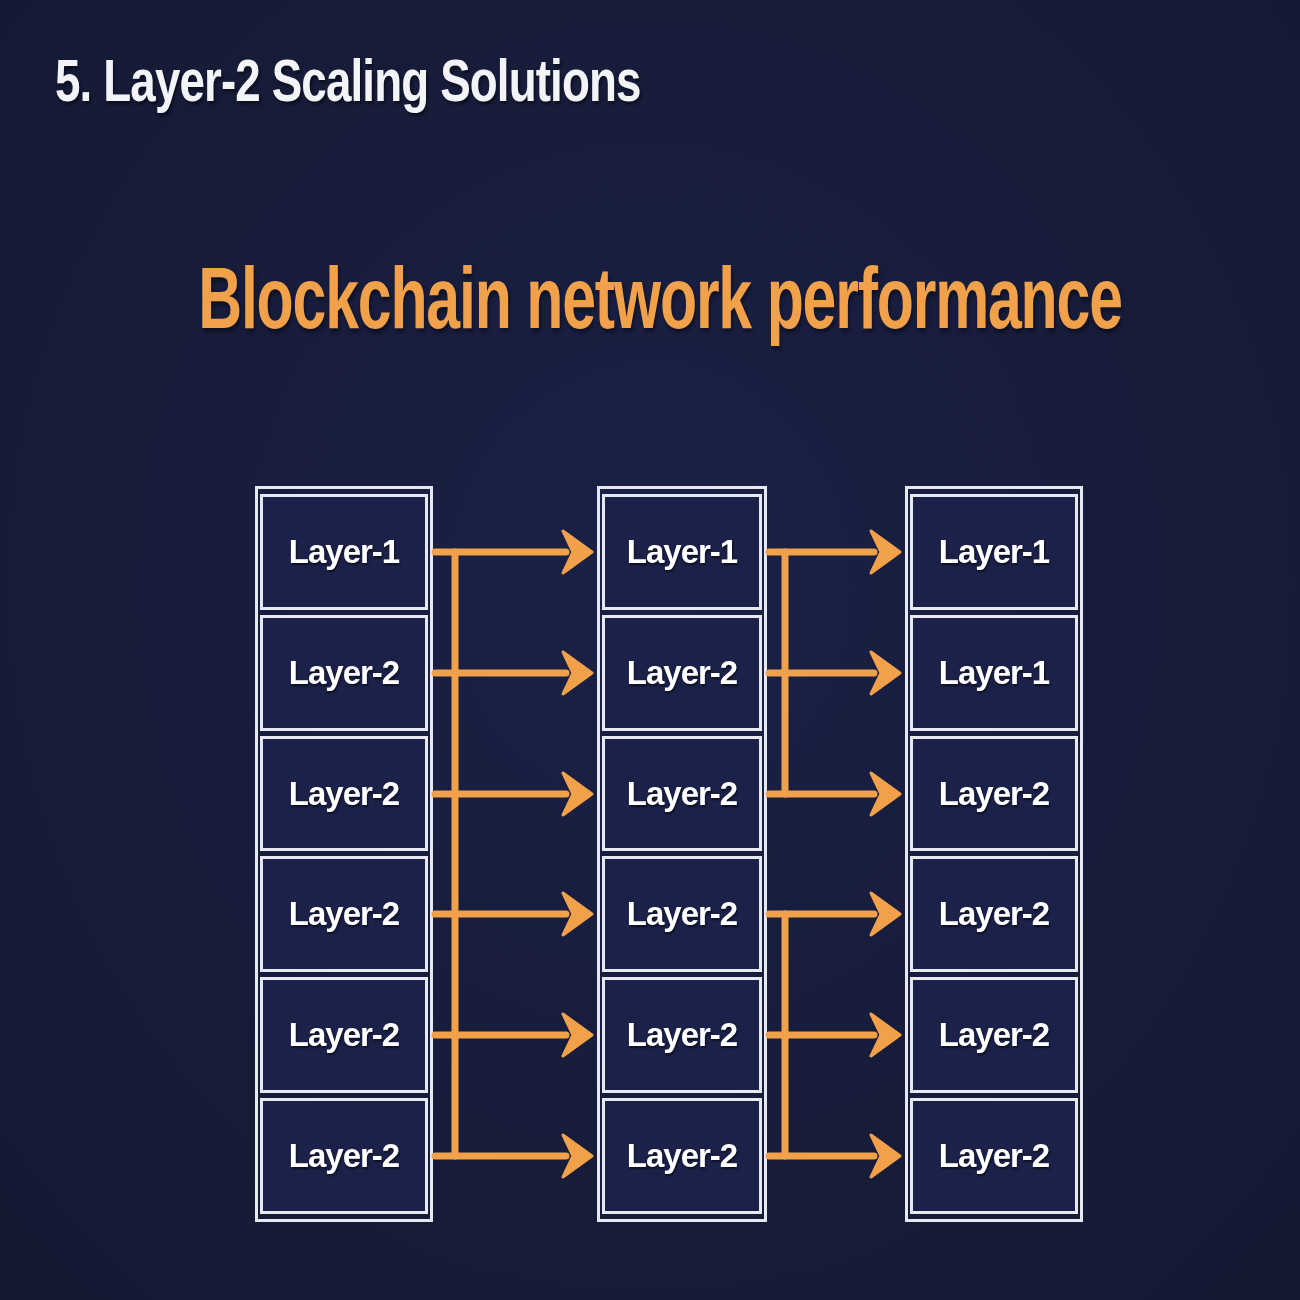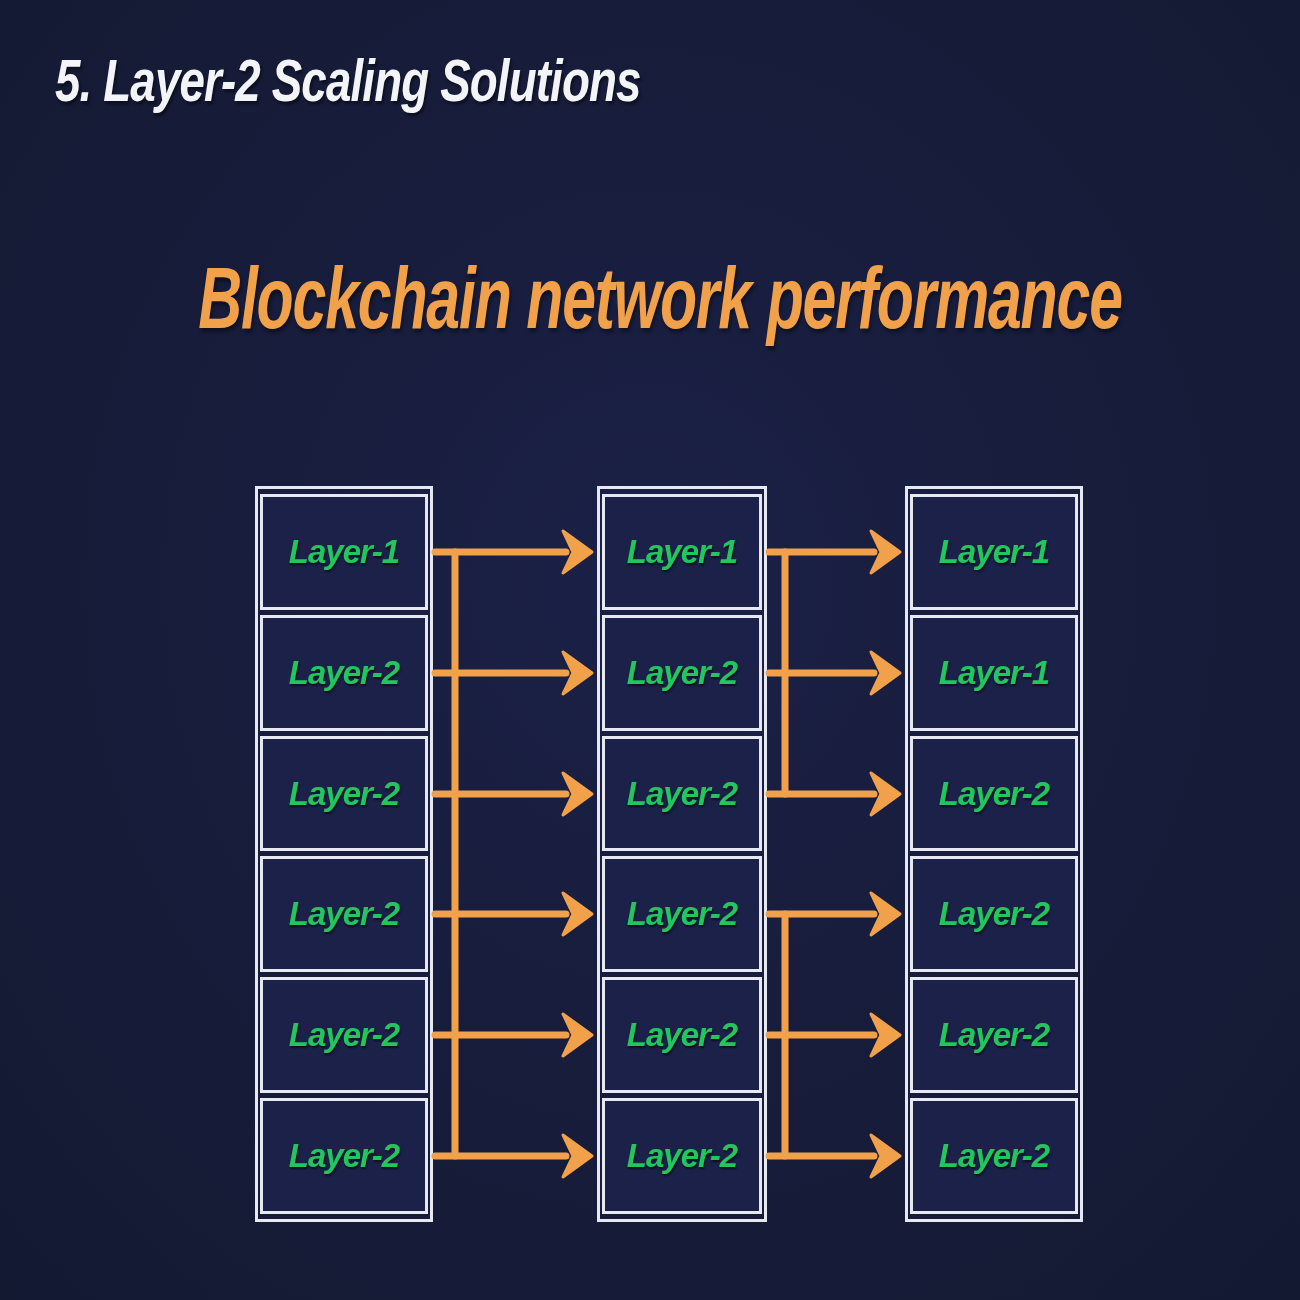--- a/index.html
+++ b/index.html
@@ -9,21 +9,20 @@
     height: 1300px;
     overflow: hidden;
     background: #151a34;
     font-family: "Liberation Sans", "DejaVu Sans", sans-serif;
   }
   .slide {
     position: relative;
     width: 1300px;
     height: 1300px;
     background: radial-gradient(ellipse at 50% 45%, #1b2147 0%, #171c3a 55%, #141932 100%);
-    font-style: italic;
   }
   .title {
     position: absolute;
     left: 55px;
     top: 46px;
     margin: 0;
     font-size: 52px;
     font-weight: bold;
     color: #f3f4f8;
     letter-spacing: -1px;
@@ -66,21 +65,21 @@
   .cell {
     flex: 1;
     box-sizing: border-box;
     border: 3px solid #e7e9f2;
     background: #1b2148;
     display: flex;
     align-items: center;
     justify-content: center;
     font-size: 33px;
     font-weight: bold;
-    color: #22c55e;
+    color: #ffffff;
     letter-spacing: -1px;
     text-shadow: 1px 2px 2px rgba(0,0,0,0.5);
     white-space: nowrap;
   }
   svg.connectors {
     position: absolute;
     left: 0;
     top: 0;
     width: 1300px;
     height: 1300px;

